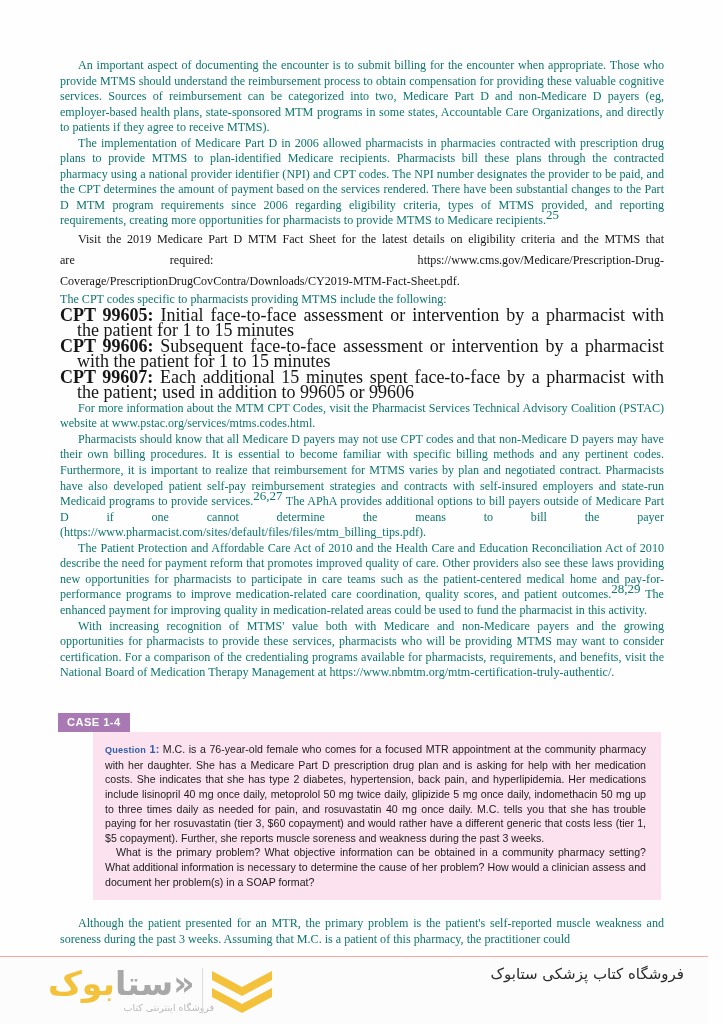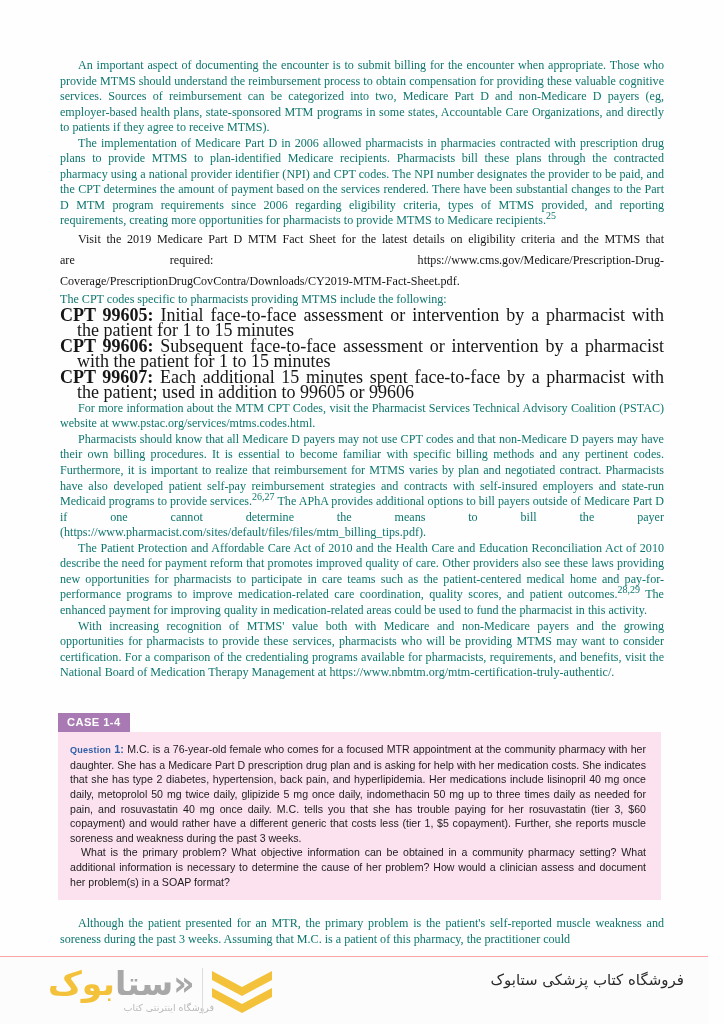--- a/index.html
+++ b/index.html
@@ -42,21 +42,21 @@
     text-align: justify;
     text-indent: 0;
     padding-left: 17px;
     color: #161616;
   }
   .cpt-line .hang {
     margin-left: -17px;
     font-weight: bold;
   }
   sup {
-    font-size: 10px;
+    font-size: 13px;
     vertical-align: super;
     line-height: 0;
   }
   .urlblock {
     margin: 0;
     font-size: 12.1px;
     line-height: 21px;
     text-align: justify;
     text-indent: 18px;
     color: #161616;
@@ -81,20 +81,21 @@
     line-height: 1;
   }
   .case-body {
     background: #fbe2ee;
     padding: 10px 15px 11px 12px;
     font-family: "Liberation Sans", "DejaVu Sans", sans-serif;
     font-size: 10.6px;
     line-height: 14.6px;
     color: #1c1c1c;
     text-align: justify;
+    margin-left: 35px;
   }
   .case-body p { margin: 0; }
   .case-body p.q2 { text-indent: 11px; }
   .q-label {
     color: #2f5fa8;
     font-weight: bold;
   }
   .q-label .smallcaps {
     font-size: 9.1px;
     letter-spacing: 0.2px;
@@ -159,21 +160,21 @@
     position: absolute;
     left: 168px;
     top: 6px;
     width: 1px;
     height: 46px;
     background: #dcdcdc;
   }
   .right-group {
     position: absolute;
     right: 24px;
-    top: 14px;
+    top: 8px;
     text-align: right;
   }
   .fa-title {
     font-family: "DejaVu Sans", sans-serif;
     font-size: 15px;
     color: #2b2b2b;
     direction: rtl;
     margin-bottom: 4px;
     white-space: nowrap;
   }

